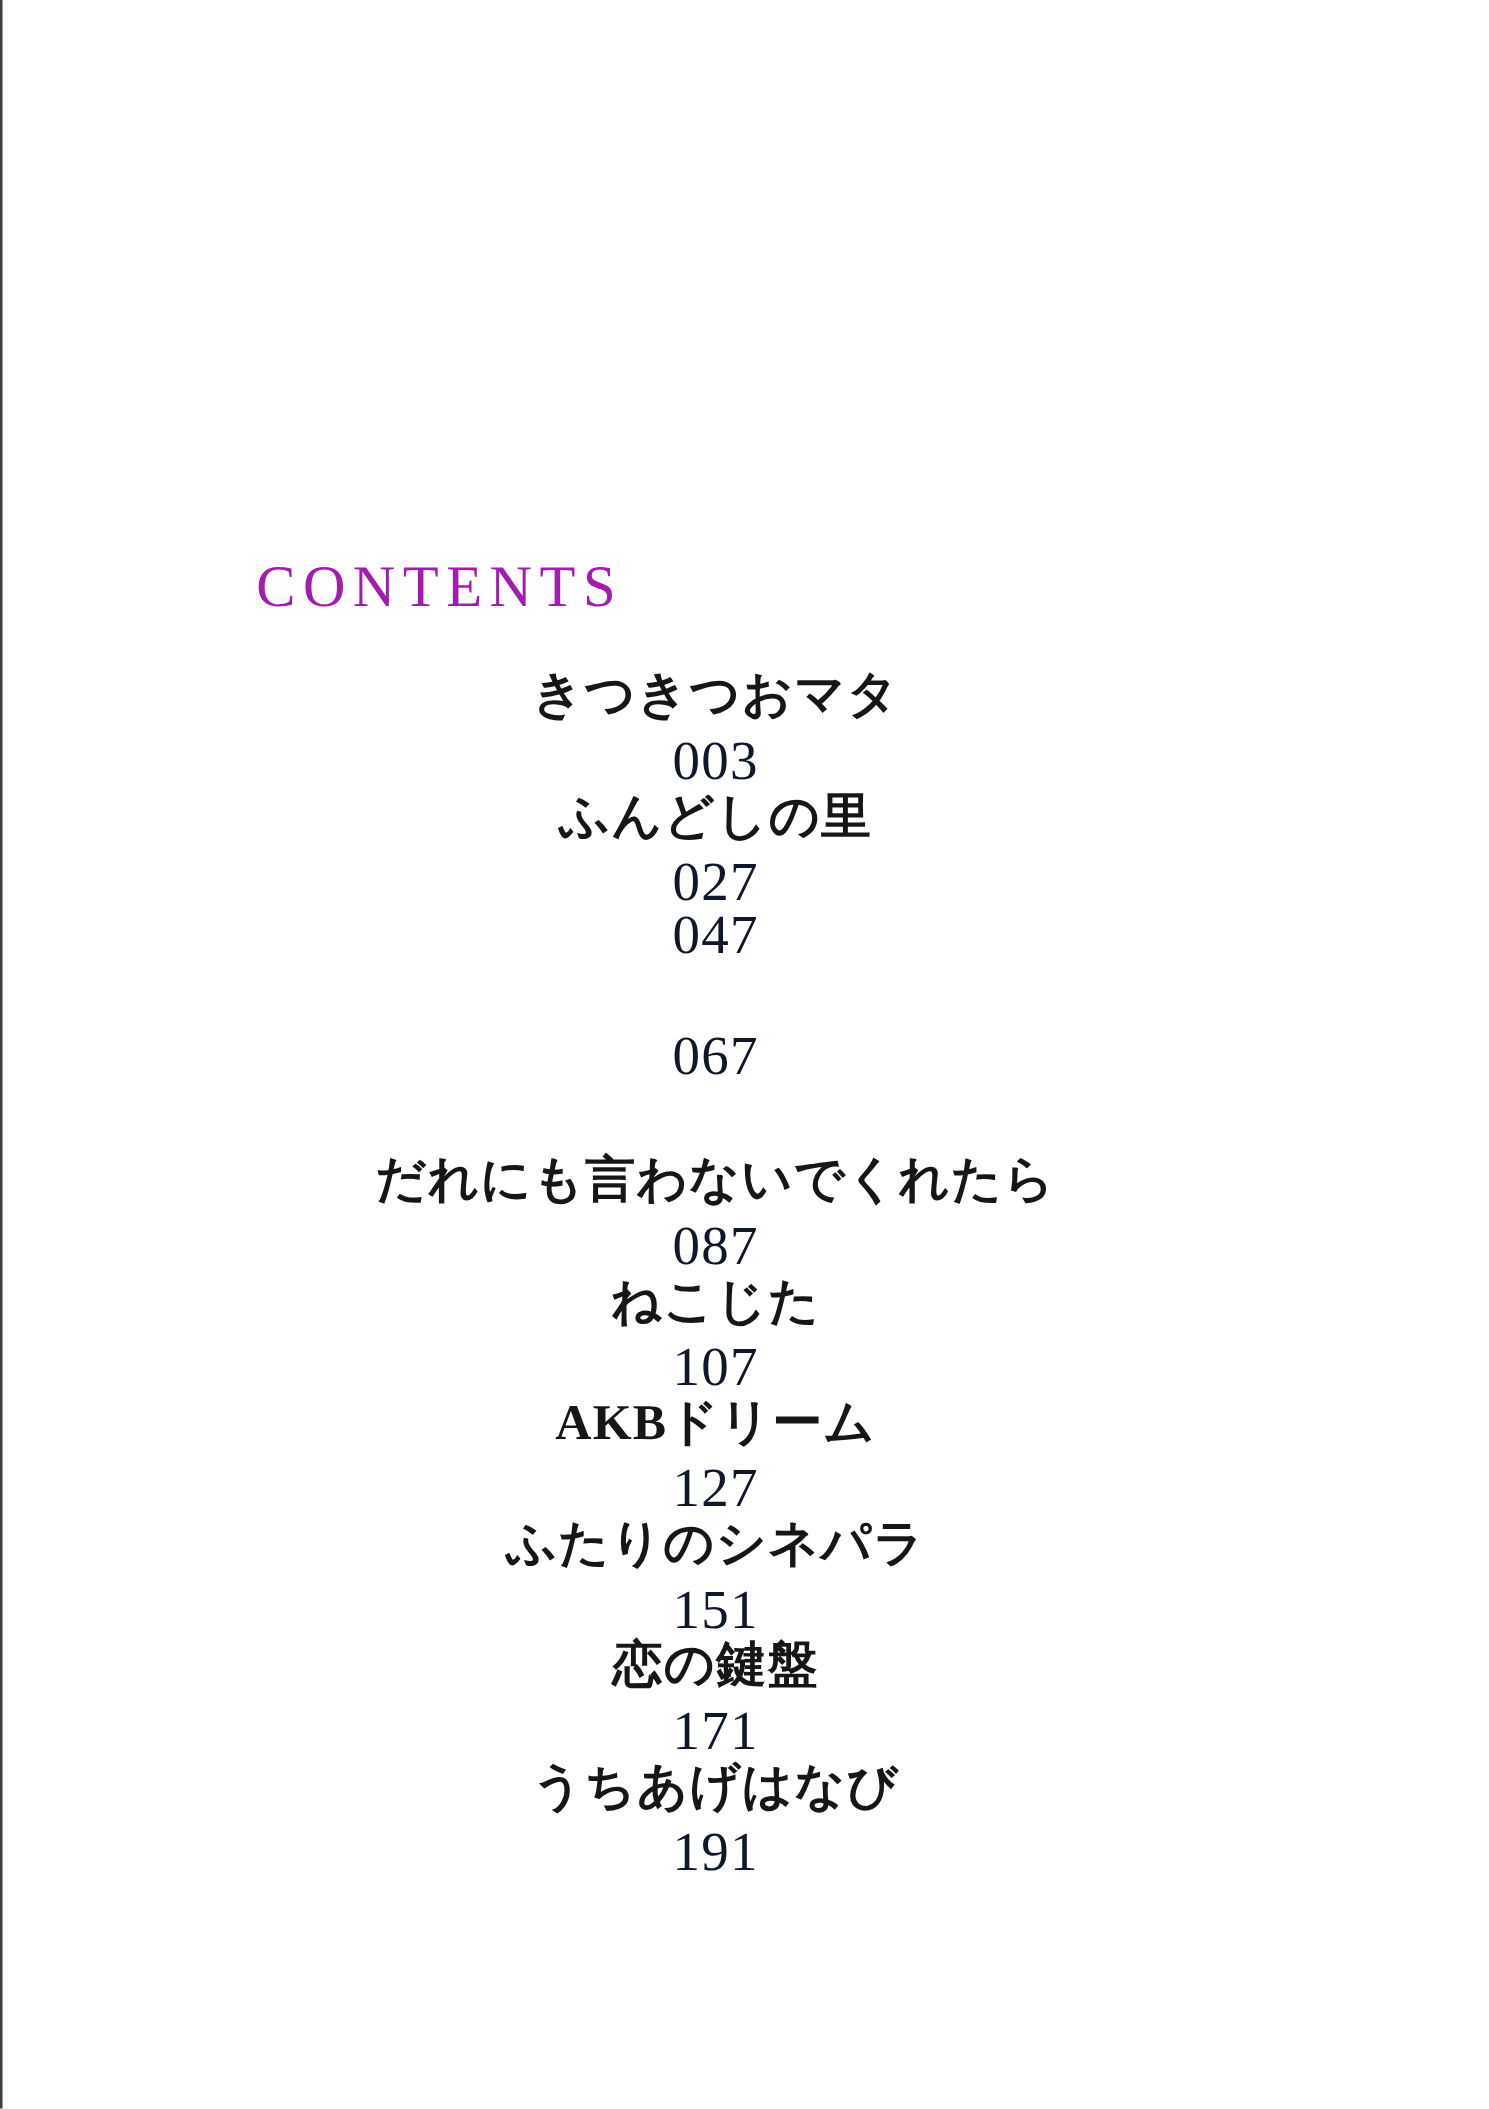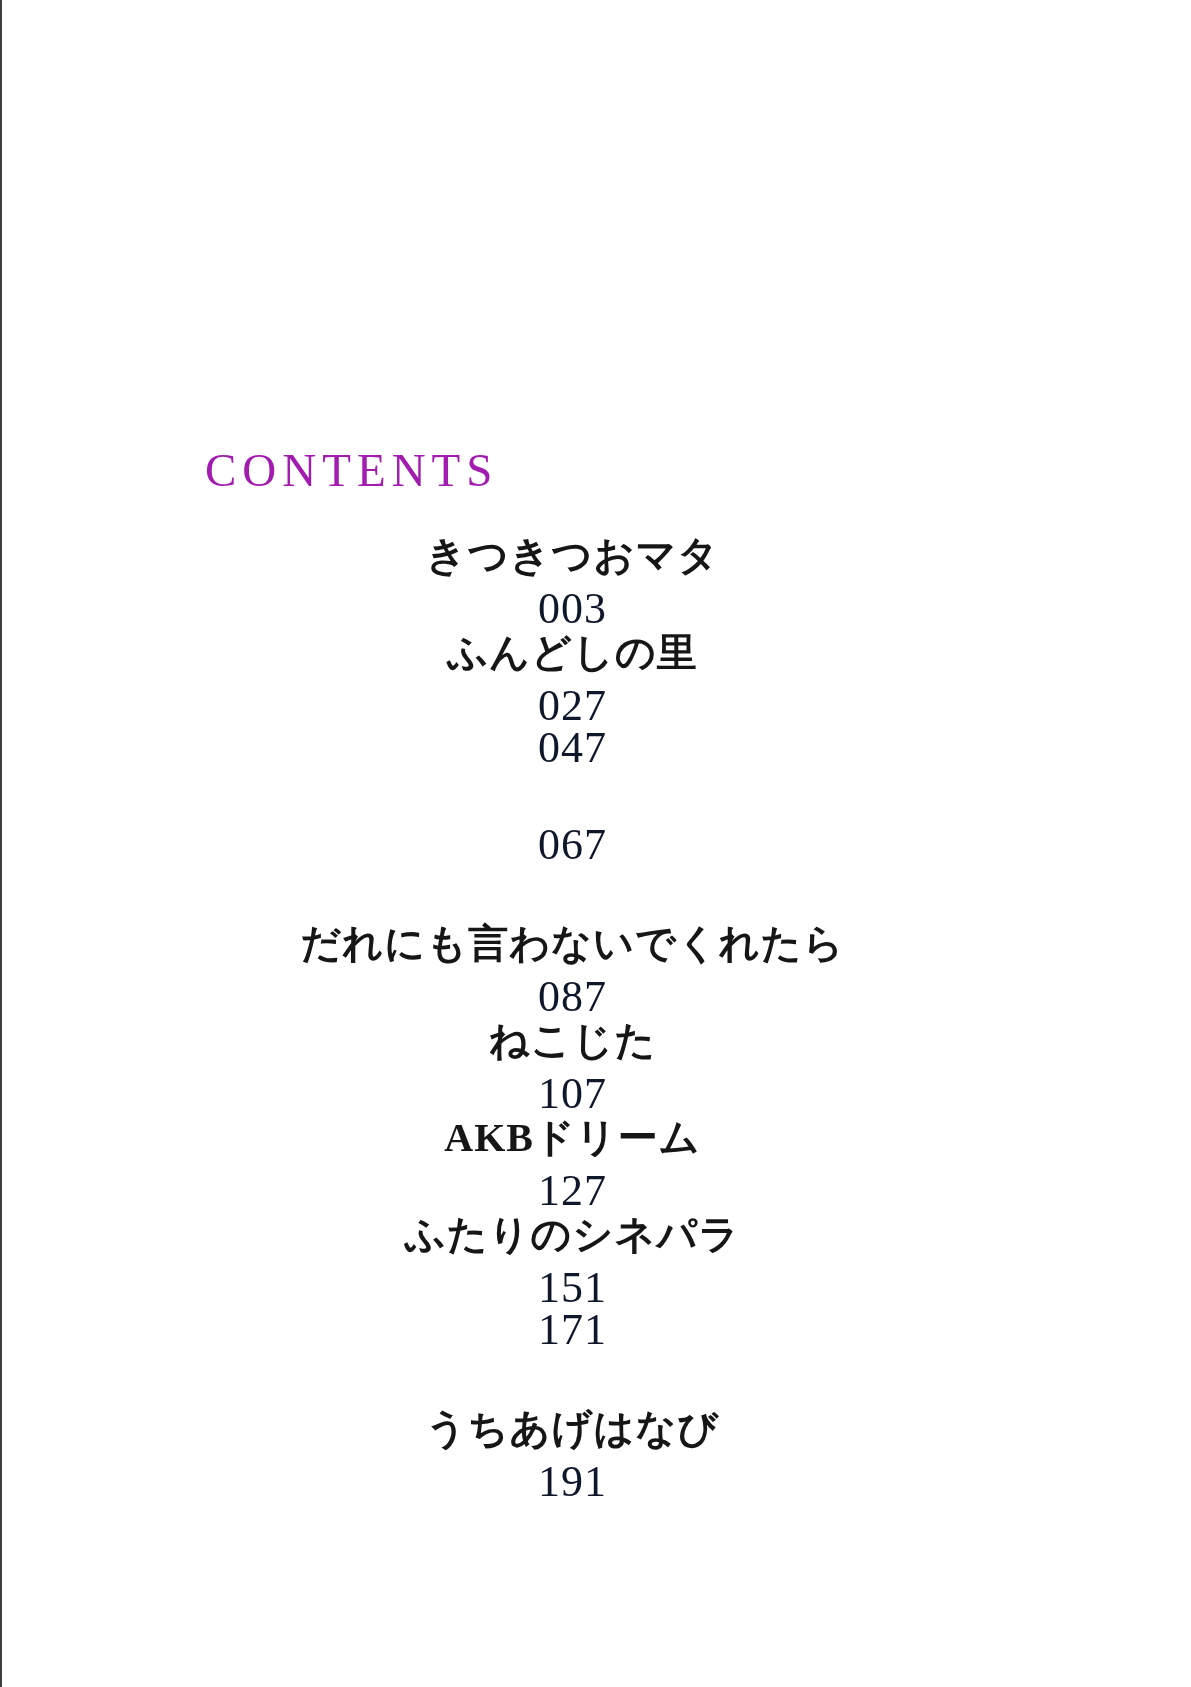--- a/index.html
+++ b/index.html
@@ -118,20 +118,21 @@
       <span class="chapter-title">AKBドリーム</span>
       <span class="page-number">127</span>
     </div>
 
     <div class="toc-row">
       <span class="chapter-title">ふたりのシネパラ</span>
       <span class="page-number">151</span>
     </div>
 
     <div class="toc-row">
+      <span class="chapter-title">恋の鍵盤</span>
       <span class="page-number">171</span>
     </div>
 
     <div class="toc-row">
       <span class="chapter-title">うちあげはなび</span>
       <span class="page-number">191</span>
     </div>
 
   </div>
 

